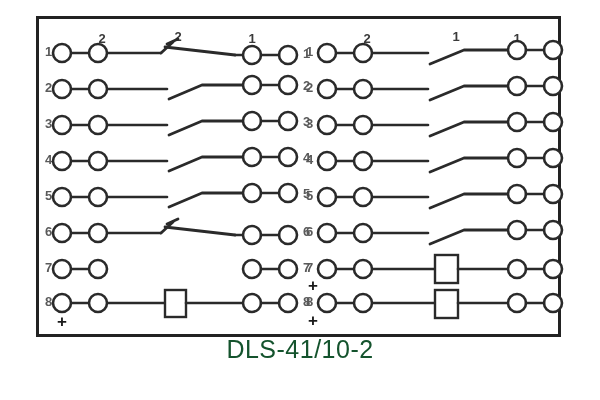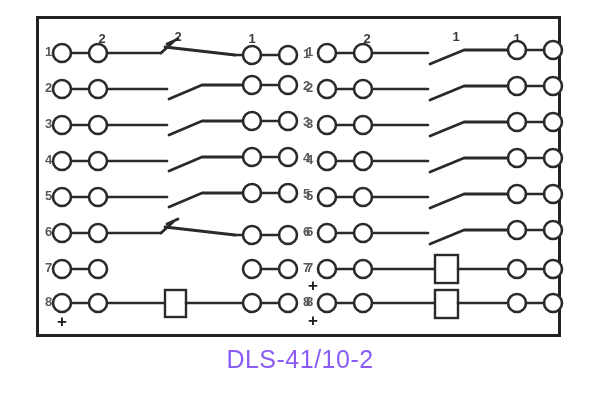--- a/index.html
+++ b/index.html
@@ -81,26 +81,26 @@
     font-family: "Liberation Sans", sans-serif;
     font-size: 17px;
     fill: #1a1a1a;
     font-weight: 700;
     text-anchor: middle;
     dominant-baseline: middle;
   }
   #caption {
     position: absolute;
     left: 0;
-    top: 345px;
+    top: 335px;
     width: 600px;
     text-align: center;
     font-family: "Liberation Sans", sans-serif;
     font-size: 25px;
-    color: #8b5cf6;
+    color: #14532d;
     letter-spacing: 0.5px;
   }
 </style>
 </head>
 <body>
 
 <div id="root">
 
   <div id="diagram-frame">
     <svg class="schematic" viewBox="0 0 525 321">

